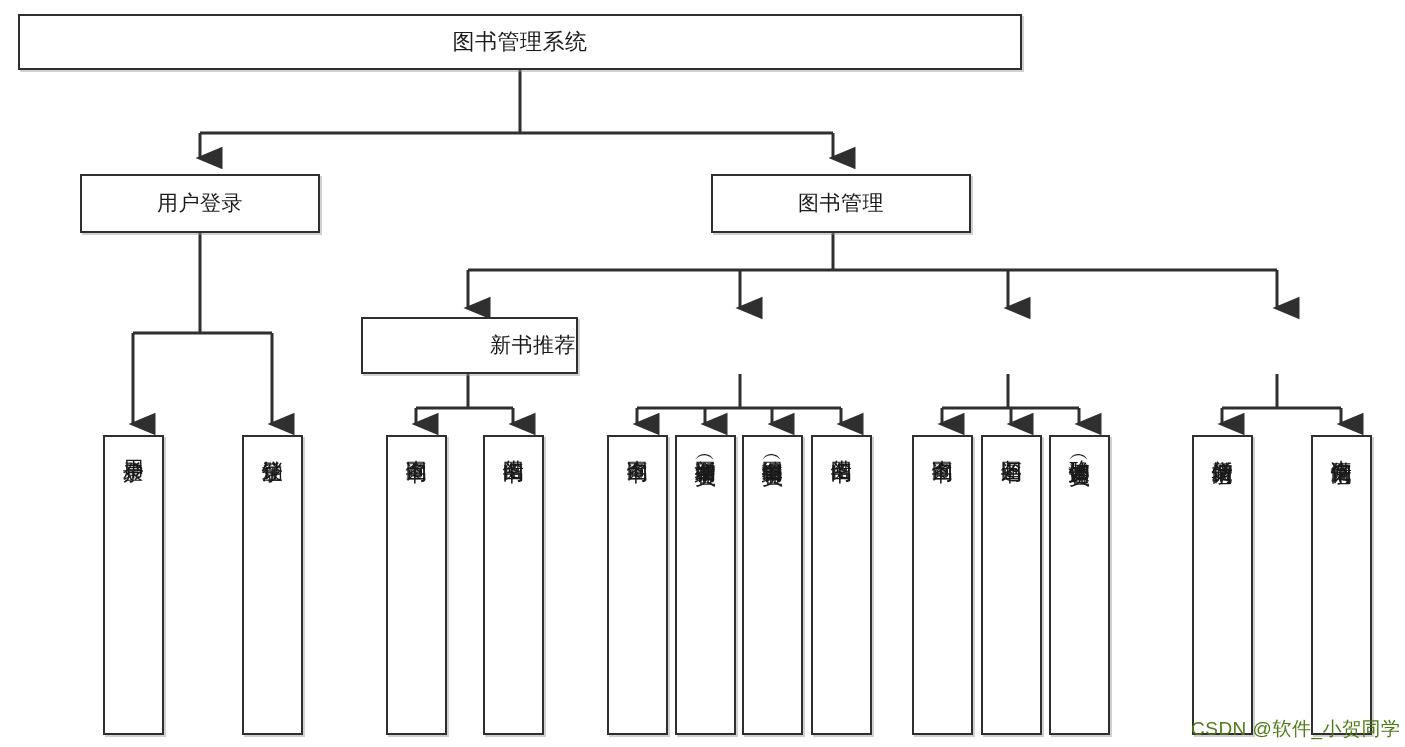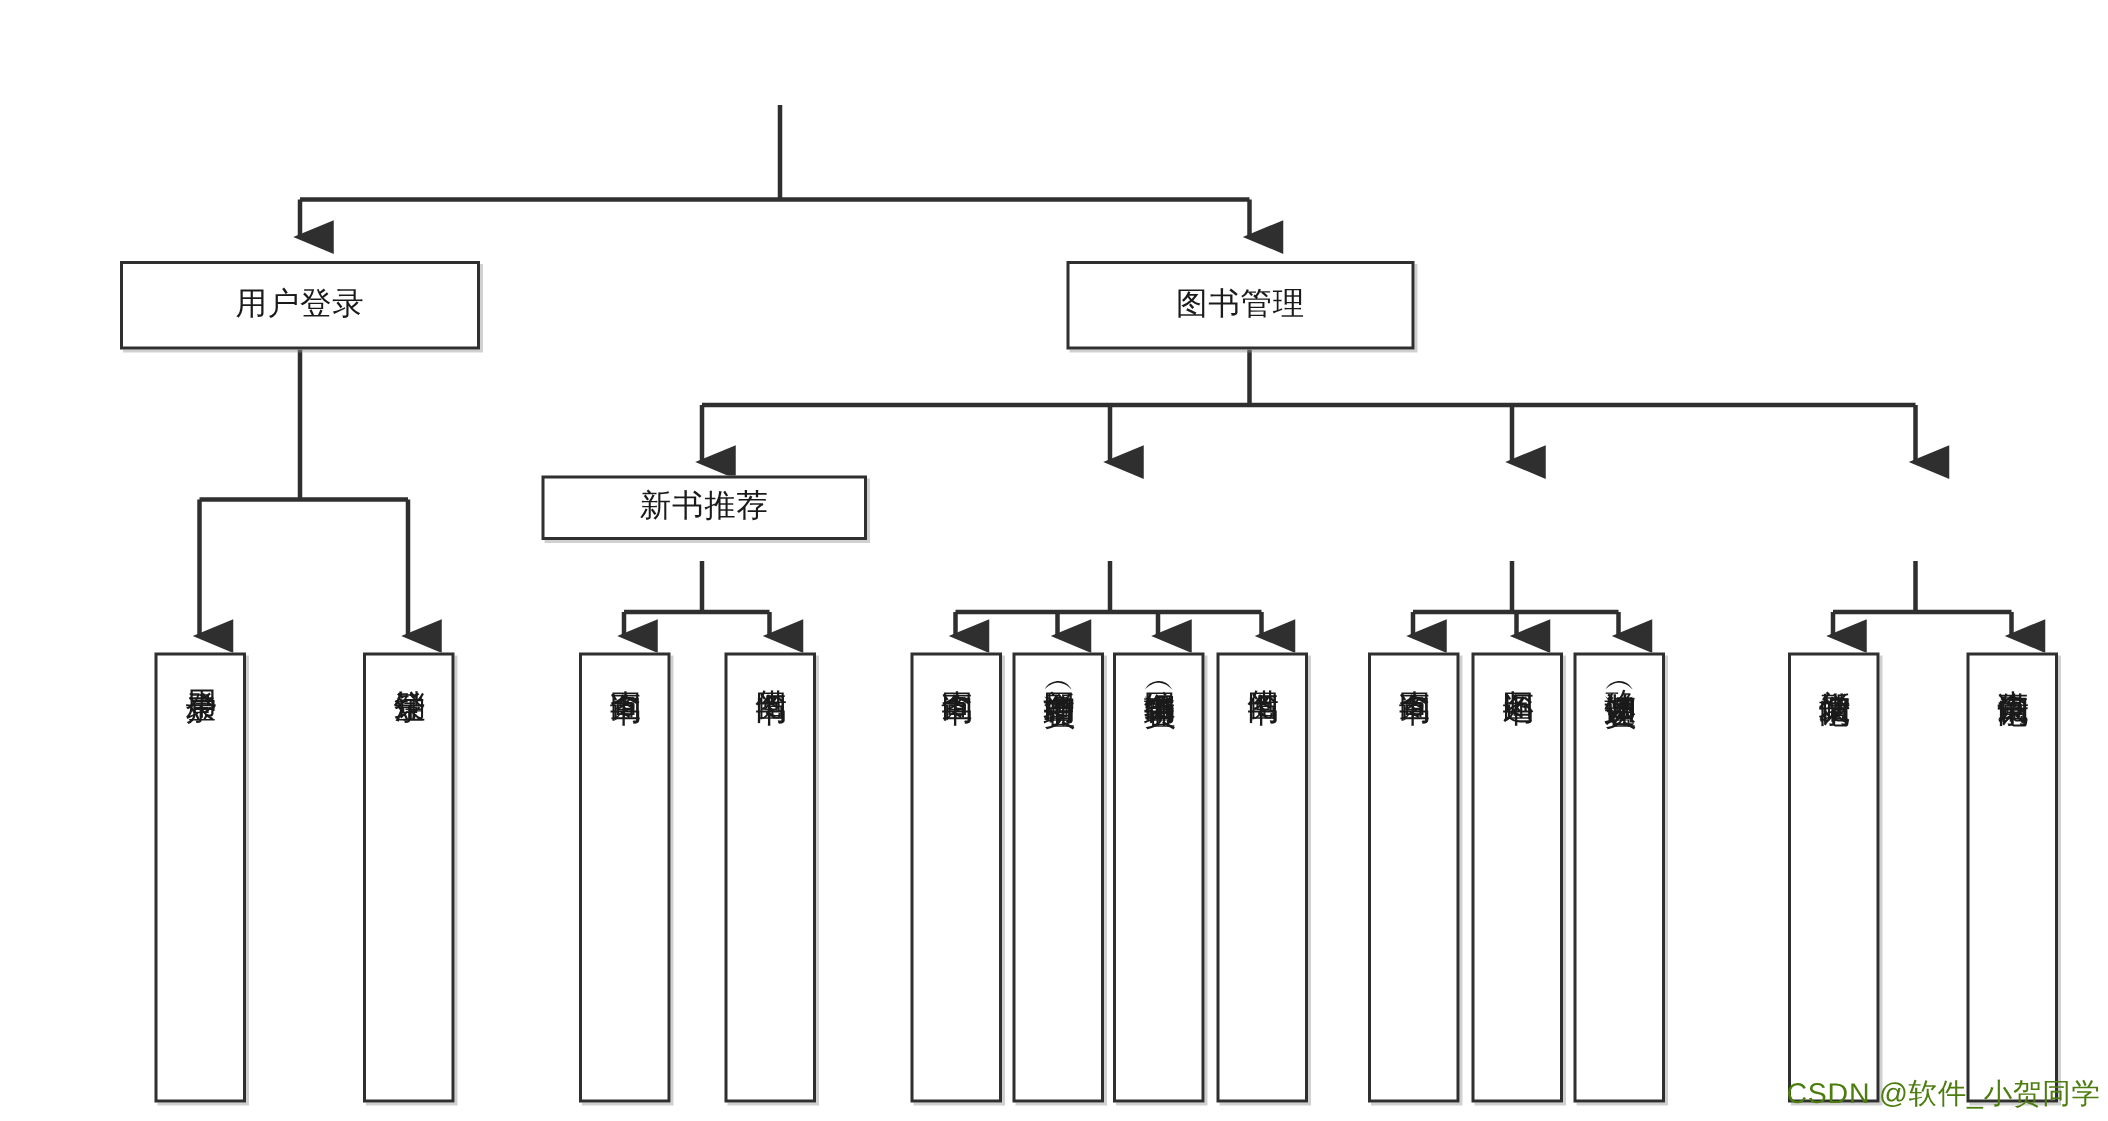--- a/index.html
+++ b/index.html
@@ -117,30 +117,33 @@
       <path d="M 1011 408 L 1011 424" marker-end="url(#arrow)"></path>
       <path d="M 1079 408 L 1079 424" marker-end="url(#arrow)"></path>
 
       <path d="M 1277 374 L 1277 408"></path>
       <path d="M 1222 408 L 1341 408"></path>
       <path d="M 1222 408 L 1222 424" marker-end="url(#arrow)"></path>
       <path d="M 1341 408 L 1341 424" marker-end="url(#arrow)"></path>
     </g>
   </svg>
 
+  <div class="node horiz root" style="left:18px; top:14px; width:1004px; height:56px;">
+    <span class="label">图书管理系统</span>
+  </div>
 
   <div class="node horiz" style="left:80px; top:174px; width:240px; height:59px;">
     <span class="label">用户登录</span>
   </div>
 
-  <div class="node horiz" style="left:711px; top:174px; width:232px; height:59px;">
+  <div class="node horiz" style="left:711px; top:174px; width:260px; height:59px;">
     <span class="label">图书管理</span>
   </div>
 
-  <div class="node horiz" style="left:361px; top:317px; width:217px; height:43px;">
+  <div class="node horiz" style="left:361px; top:317px; width:217px; height:57px;justify-content:flex-end;">
     <span class="label">新书推荐</span>
   </div>
 
 
 
 
   <div class="node vert" style="left:103px; top:435px; width:61px; height:300px;">
     <span class="label">用户登录</span>
   </div>
 

